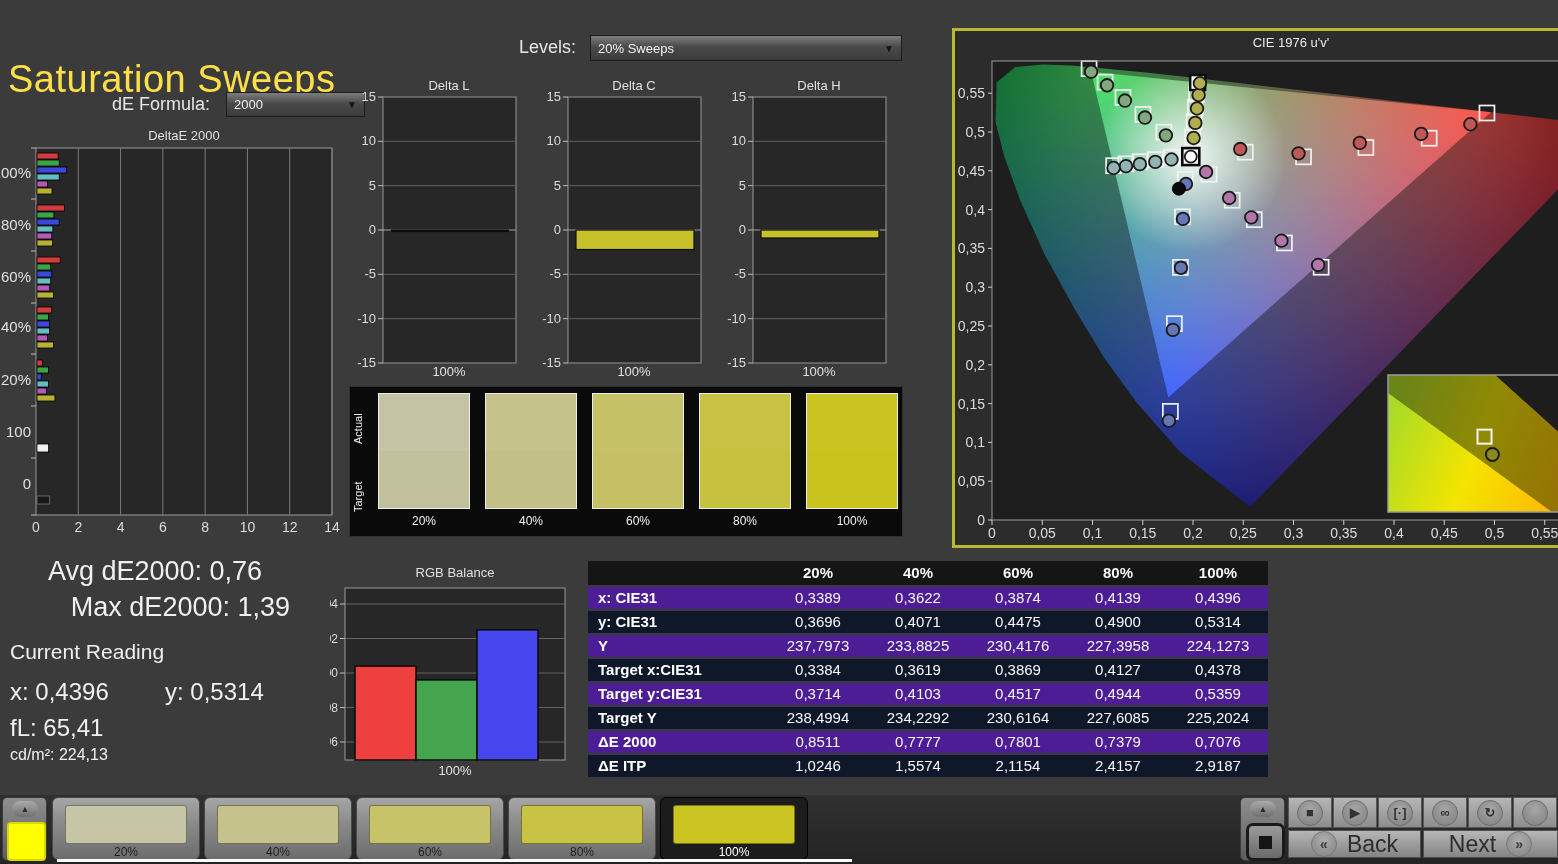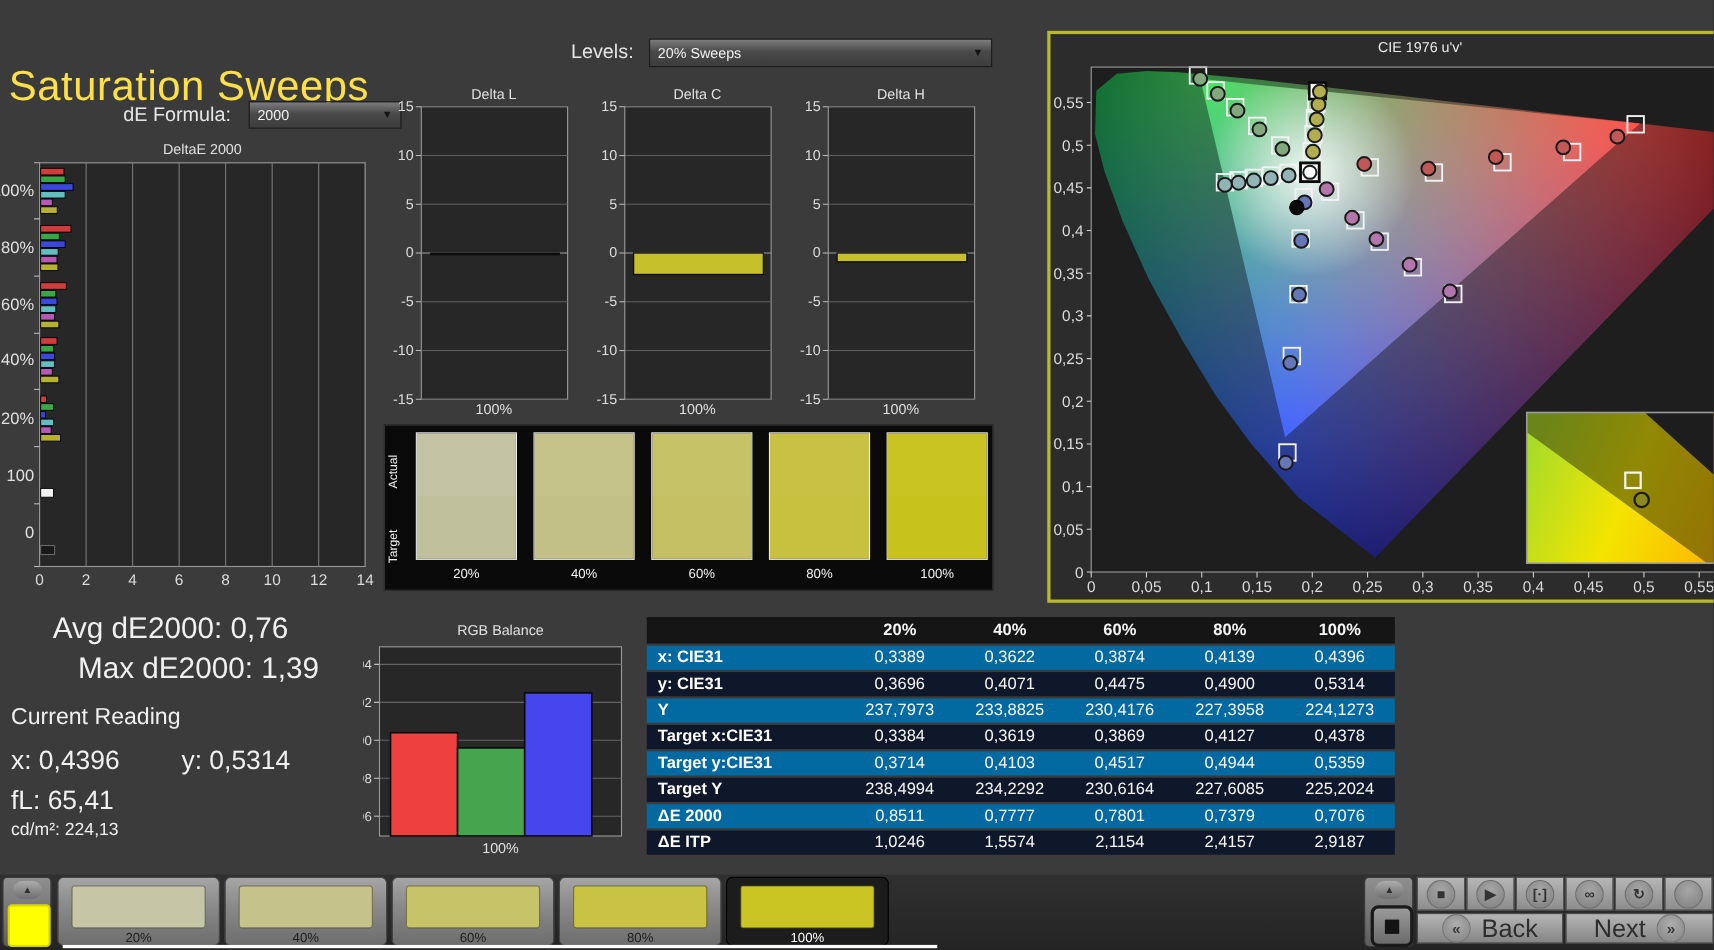--- a/index.html
+++ b/index.html
@@ -19,21 +19,21 @@
     text-align:center;}
   .swatch{box-sizing:border-box;border:1px solid #ececec;}
   .swatch-label{color:#f2f2f2;font-size:12px;text-align:center;}
   .cie-panel{border:3px solid #b9b92c;background:#2c2c2c;box-sizing:border-box;}
   .stats-line{color:#f0f0f0;}
   
   #meas-table{width:680px;font-size:15px;}
   .t-row{display:grid;grid-template-columns:180px repeat(5,100px);height:22px;line-height:22px;
     margin-bottom:2px;}
   .t-row.header{background:#151515;font-weight:bold;height:24px;line-height:24px;}
-  .t-row.dark{background:#0369a1;}
+  .t-row.dark{background:#4c1d95;}
   .t-row.light{background:#0f172a;}
   .t-row .lbl{font-weight:bold;padding-left:10px;color:#fff;}
   .t-row .val{text-align:center;color:#f7f7f7;}
   
   #bottombar{left:0;top:795px;width:1558px;height:69px;
     background:linear-gradient(#303030,#242424);}
   .mini-panel{top:2px;width:45px;height:64px;border-radius:5px;
     background:linear-gradient(#8f8f8f,#5d5d5d);border:1px solid #3a3a3a;box-sizing:border-box;}
   .mini-arrow{position:absolute;left:9px;top:3px;width:26px;height:16px;border-radius:8px;
     background:linear-gradient(#ababab,#6f6f6f);display:flex;align-items:center;justify-content:center;

